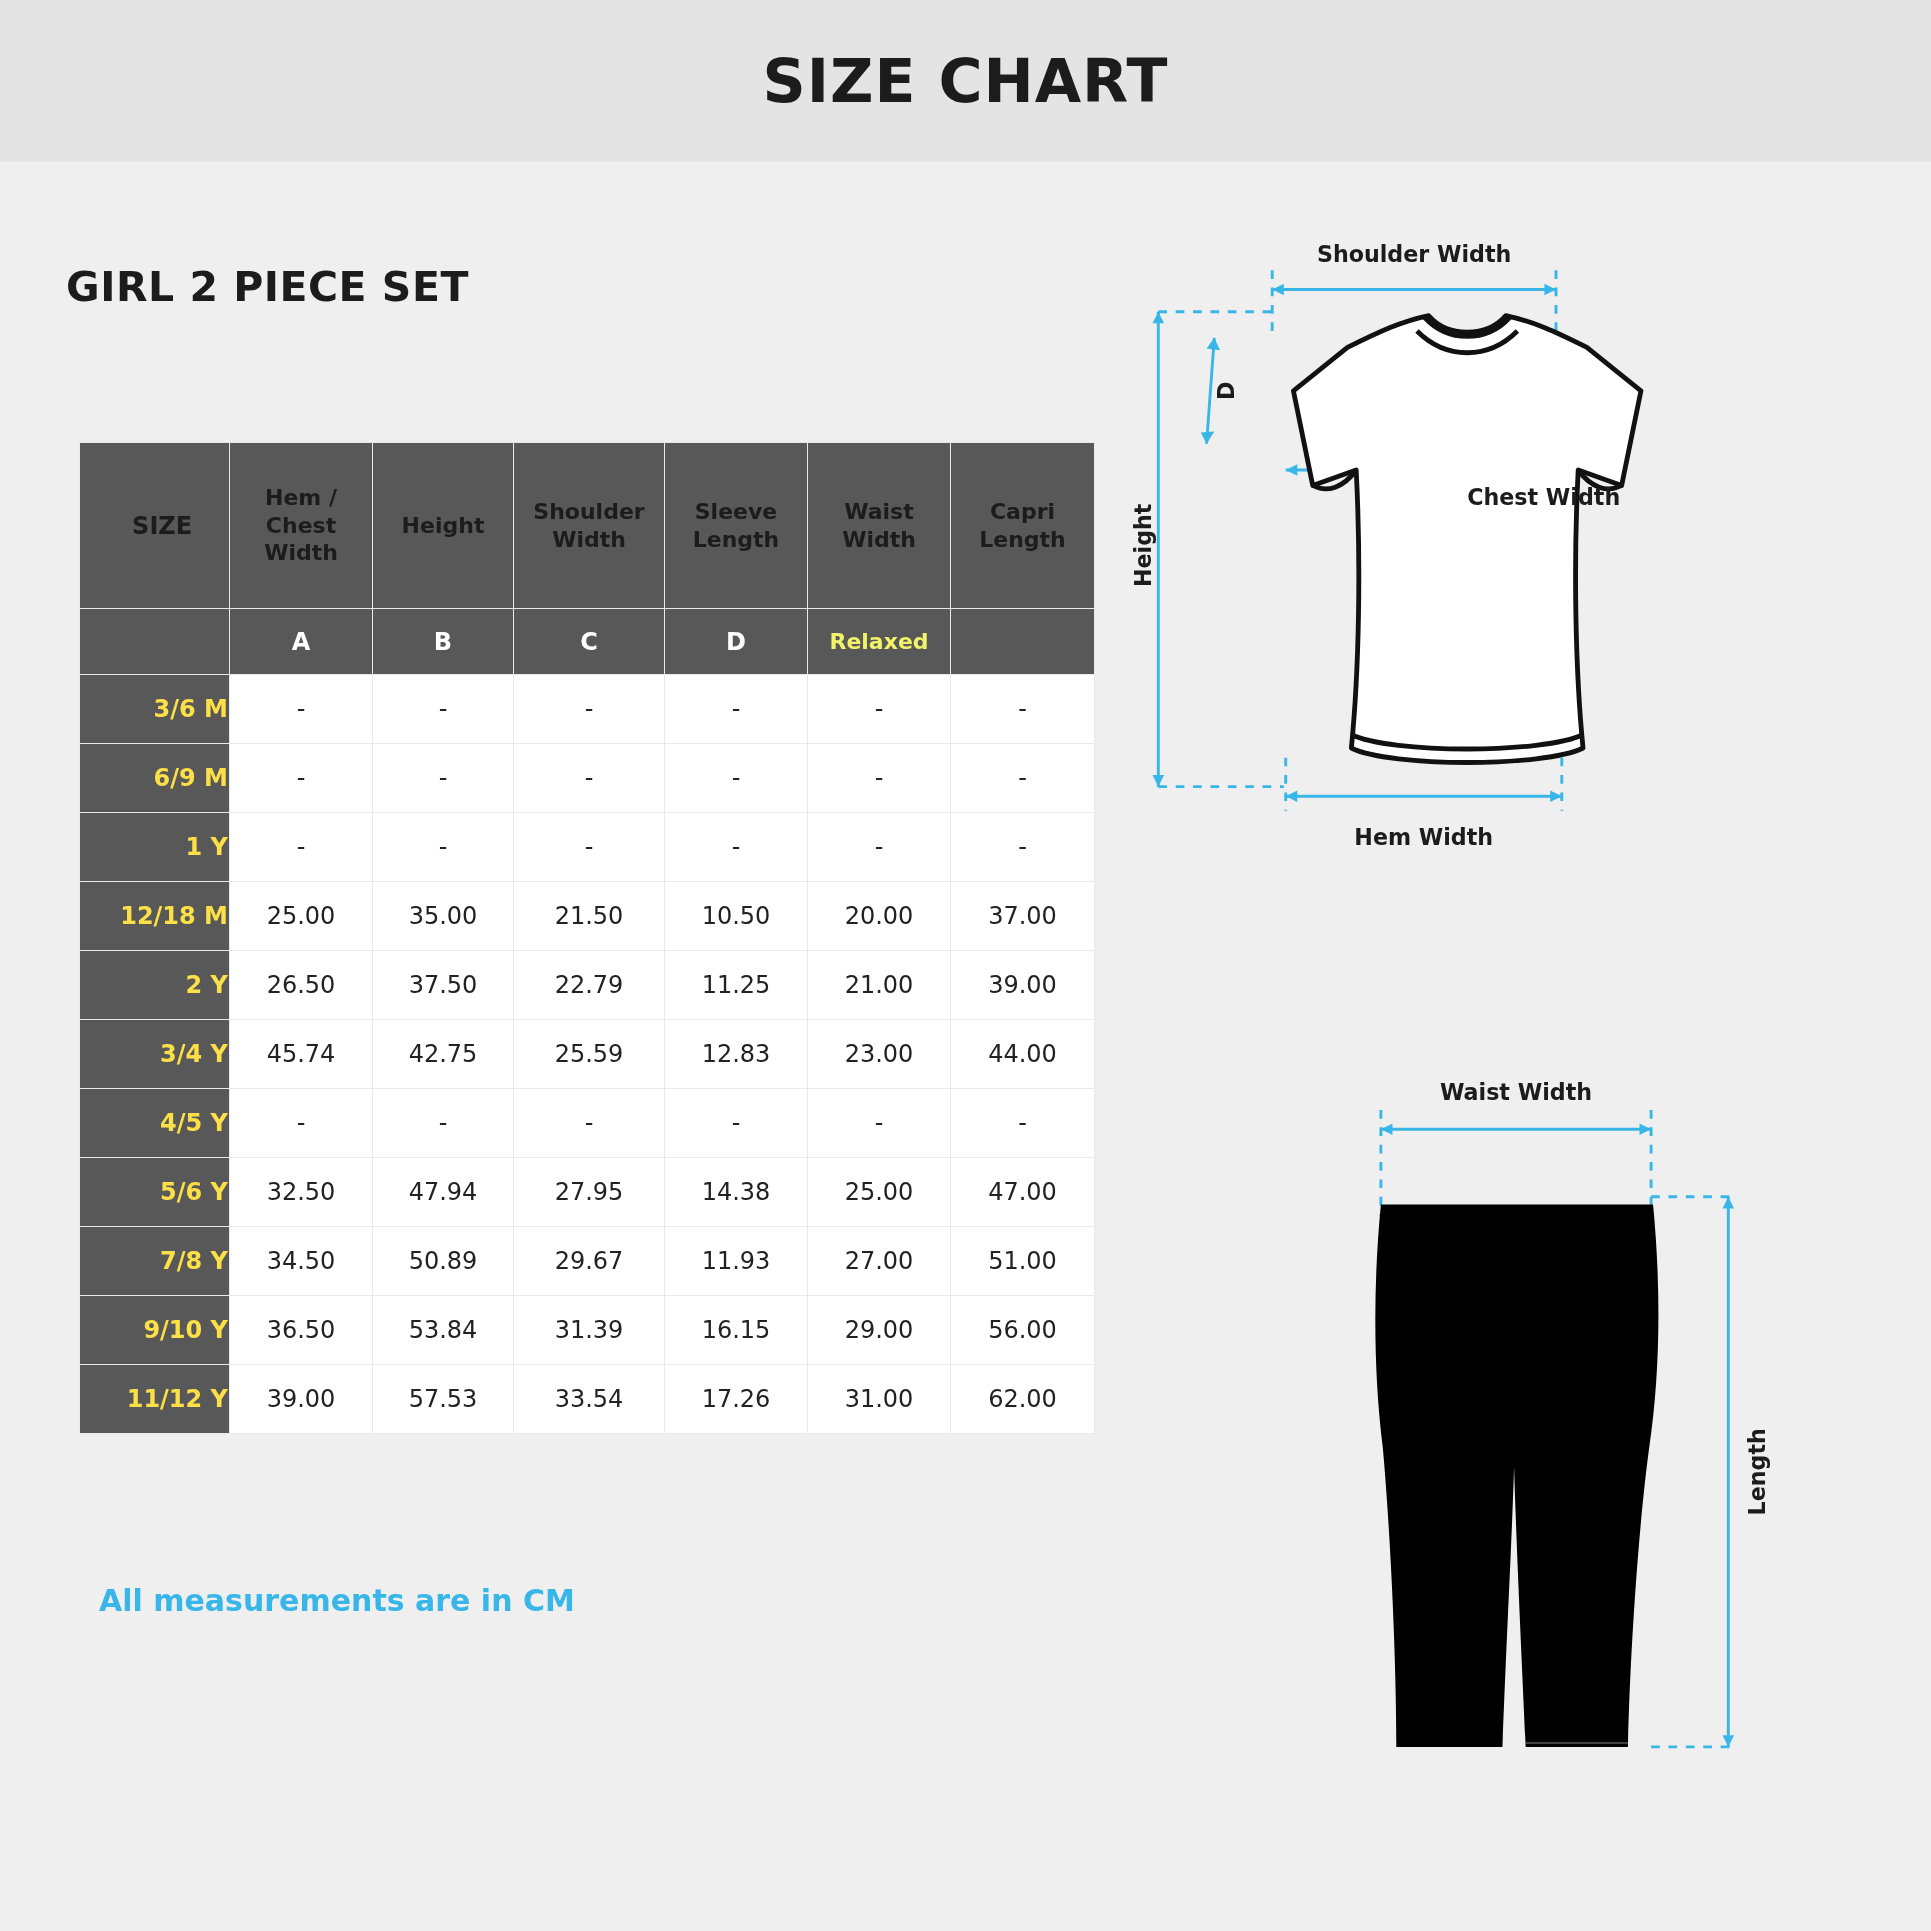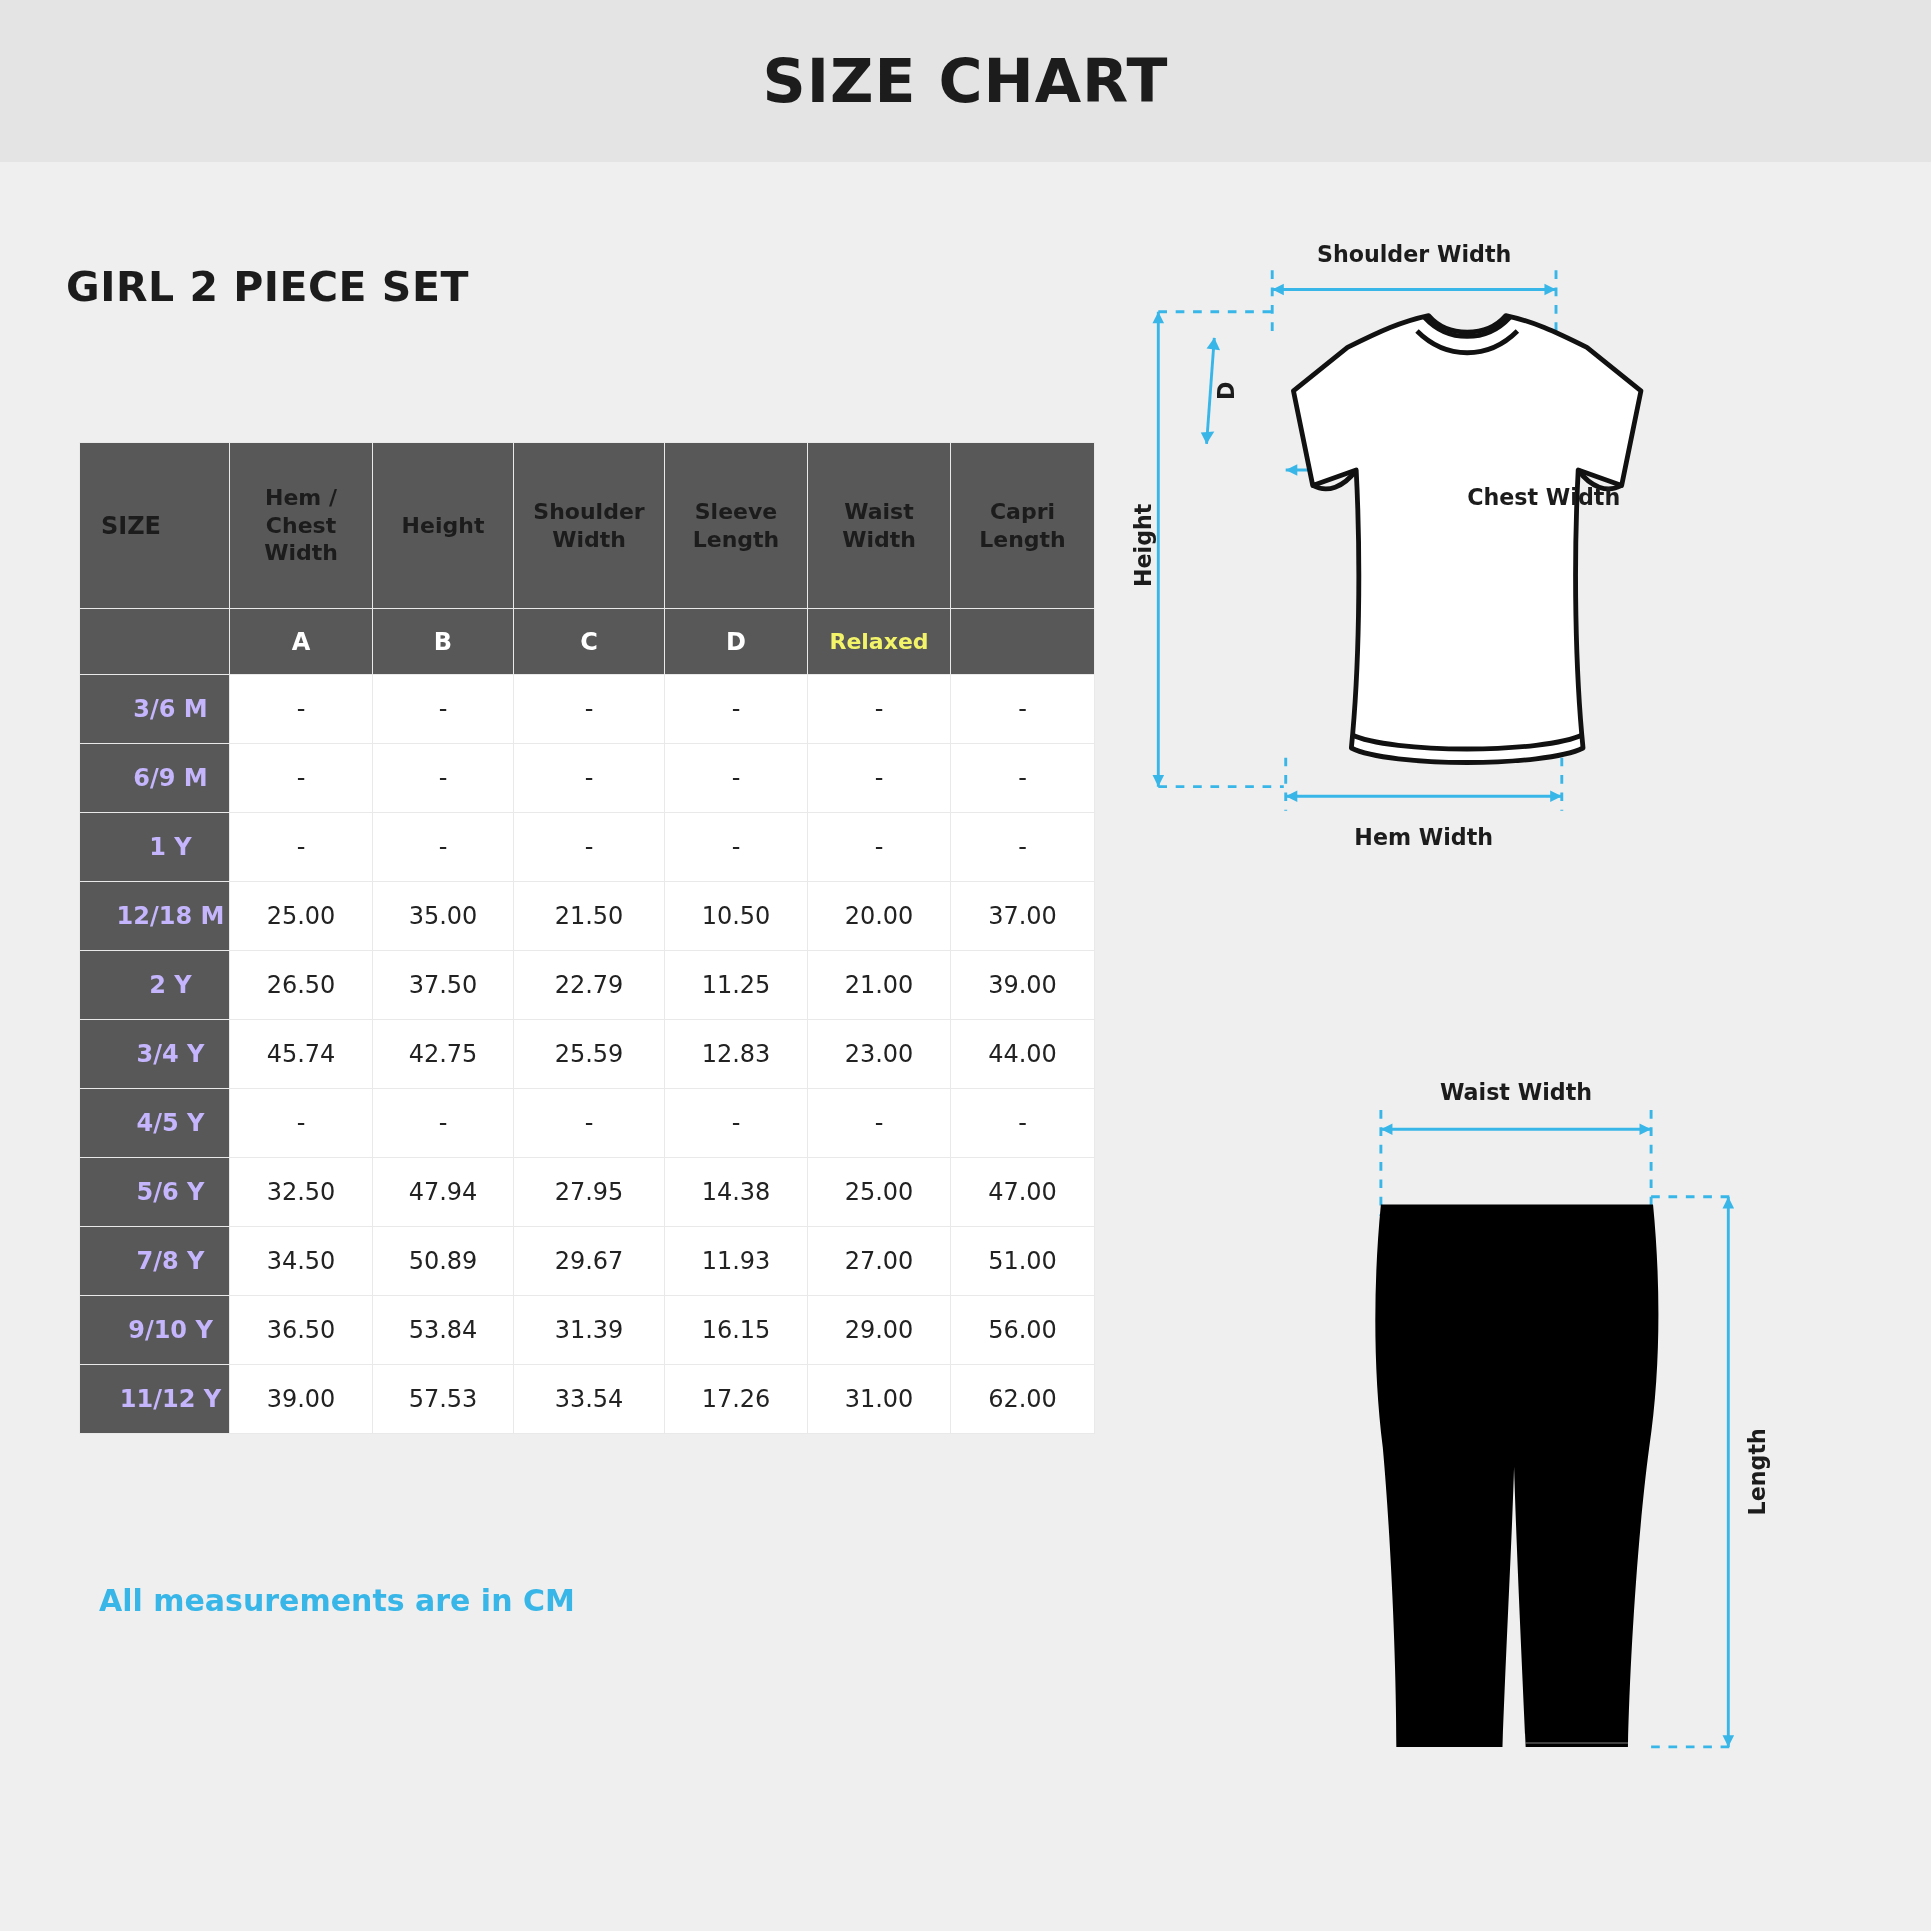--- a/index.html
+++ b/index.html
@@ -61,37 +61,37 @@
   thead th {
     background: #585858;
     color: #ffffff;
     font-weight: bold;
     height: 166px;
     padding: 3.9px 5.8px;
     line-height: 1.25;
     font-size: 24px;
   }
   thead th.size-col {
-    text-align: left;
+    text-align: center;
     padding-left: 21px;
     font-size: 24px;
   }
   tr.letter-row td {
     background: #585858;
     color: #ffffff;
     font-weight: bold;
     height: 66px;
     font-size: 24px;
   }
   tr.letter-row td.relaxed { color: #f3f36a; font-size: 22px; }
   tbody td.rowhead {
     background: #585858;
-    color: #c4b5fd;
-    font-weight: bold;
-    text-align: center;
+    color: #fde047;
+    font-weight: bold;
+    text-align: right;
     padding-left: 33px;
     font-size: 24px;
     height: 69px;
   }
   tbody td.val {
     background: #ffffff;
     height: 69px;
     font-size: 24px;
     color: #222;
   }

